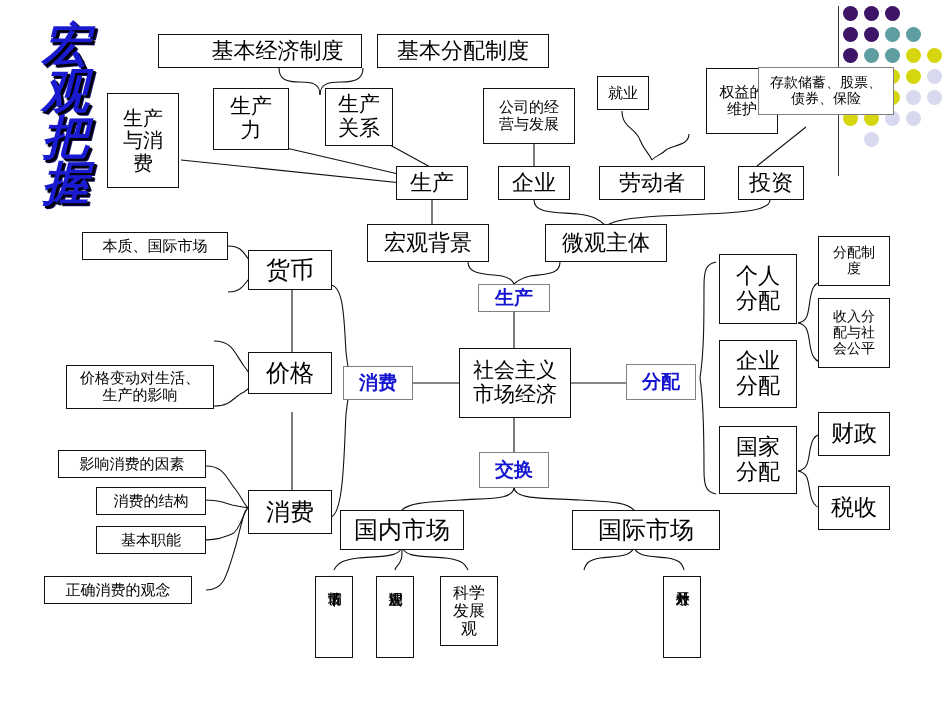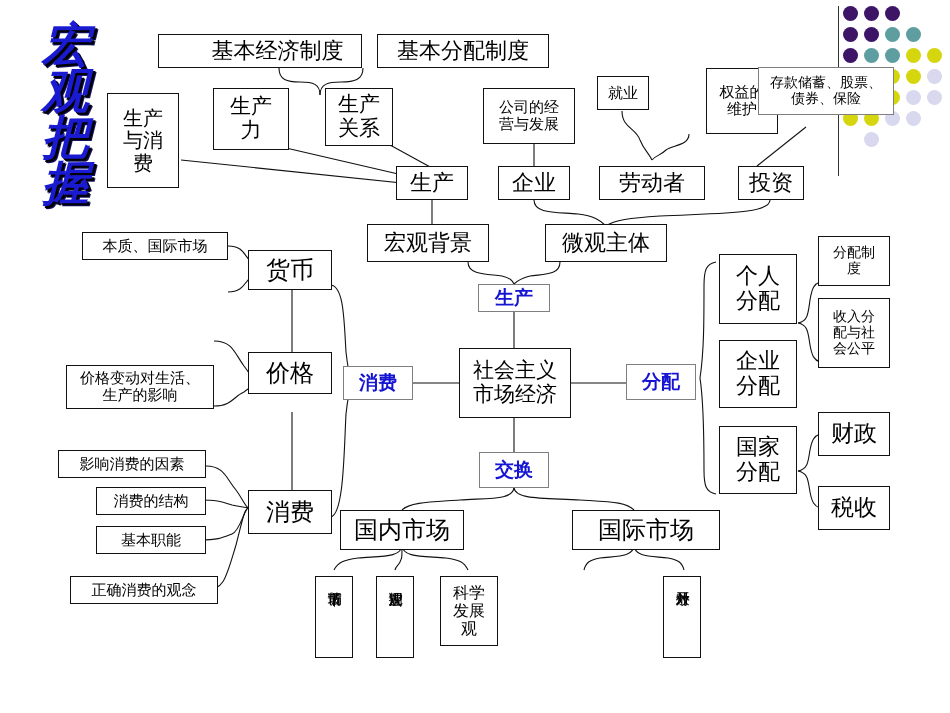--- a/index.html
+++ b/index.html
@@ -174,21 +174,21 @@
   <div class="box" style="left:82px;top:232px;width:146px;height:28px;font-size:15px;">本质、国际市场</div>
   <div class="box" style="left:248px;top:250px;width:84px;height:40px;font-size:24px;">货币</div>
 
   <div class="box" style="left:66px;top:365px;width:148px;height:44px;font-size:15px;">价格变动对生活、
 生产的影响</div>
   <div class="box" style="left:248px;top:352px;width:84px;height:42px;font-size:24px;">价格</div>
 
   <div class="box" style="left:58px;top:450px;width:148px;height:28px;font-size:15px;">影响消费的因素</div>
   <div class="box" style="left:96px;top:487px;width:110px;height:28px;font-size:15px;">消费的结构</div>
   <div class="box" style="left:96px;top:526px;width:110px;height:28px;font-size:15px;">基本职能</div>
-  <div class="box" style="left:70px;top:576px;width:148px;height:28px;font-size:15px;">正确消费的观念</div>
+  <div class="box" style="left:44px;top:576px;width:148px;height:28px;font-size:15px;">正确消费的观念</div>
   <div class="box" style="left:248px;top:490px;width:84px;height:44px;font-size:24px;">消费</div>
 
   <div class="box gray blue" style="left:478px;top:284px;width:72px;height:28px;font-size:19px;">生产</div>
   <div class="box gray blue" style="left:343px;top:366px;width:70px;height:34px;font-size:19px;">消费</div>
   <div class="box" style="left:459px;top:348px;width:112px;height:70px;font-size:21px;">社会主义
 市场经济</div>
   <div class="box gray blue" style="left:626px;top:364px;width:70px;height:36px;font-size:19px;">分配</div>
   <div class="box gray blue" style="left:479px;top:452px;width:70px;height:36px;font-size:19px;">交换</div>
 
   <div class="box" style="left:719px;top:254px;width:78px;height:70px;font-size:22px;">个人

